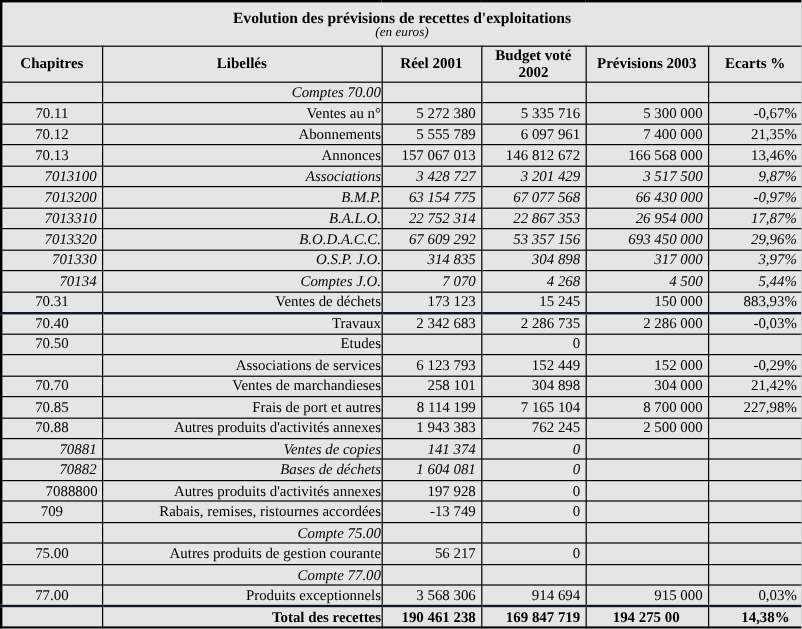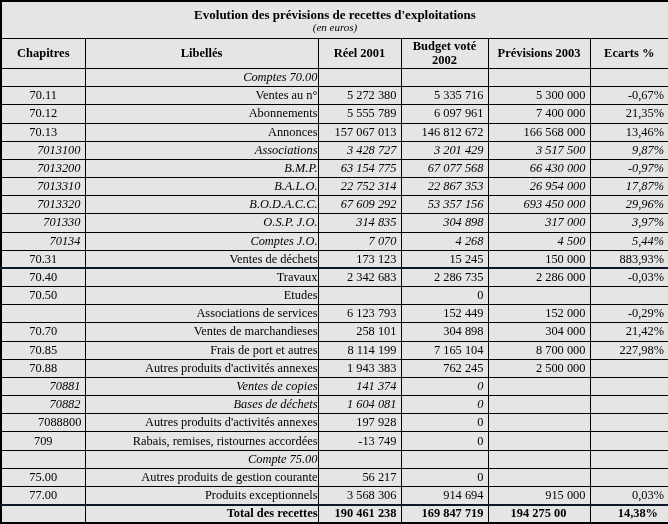--- a/index.html
+++ b/index.html
@@ -265,20 +265,28 @@
           <td class="ecarts"></td>
         </tr>
         <tr class="normal">
           <td class="chapitre">75.00</td>
           <td class="libelle">Autres produits de gestion courante</td>
           <td class="reel">56 217</td>
           <td class="budget">0</td>
           <td class="previsions"></td>
           <td class="ecarts"></td>
         </tr>
+        <tr class="section">
+          <td class="chapitre"></td>
+          <td class="libelle">Compte 77.00</td>
+          <td class="reel"></td>
+          <td class="budget"></td>
+          <td class="previsions"></td>
+          <td class="ecarts"></td>
+        </tr>
         <tr class="normal">
           <td class="chapitre">77.00</td>
           <td class="libelle">Produits exceptionnels</td>
           <td class="reel">3 568 306</td>
           <td class="budget">914 694</td>
           <td class="previsions">915 000</td>
           <td class="ecarts">0,03%</td>
         </tr>
         <tr class="total thick-top">
           <td class="chapitre"></td>

